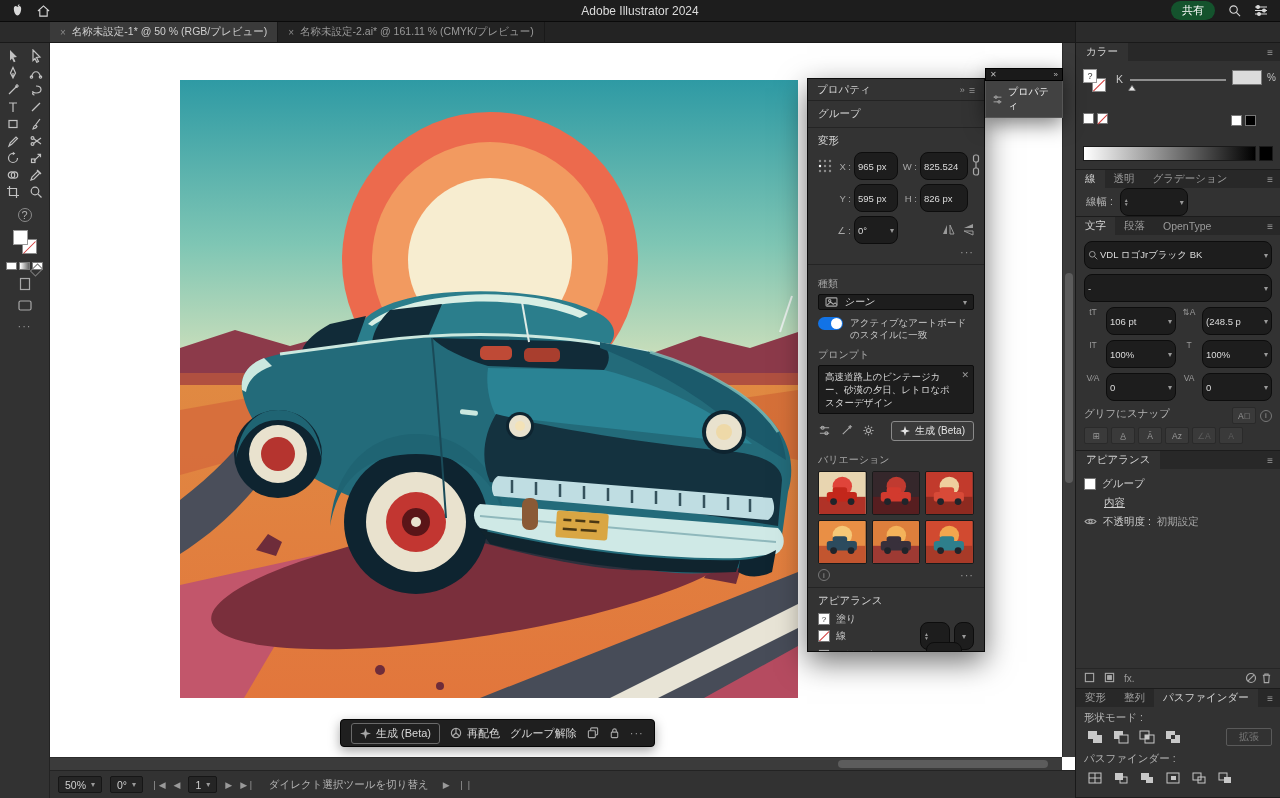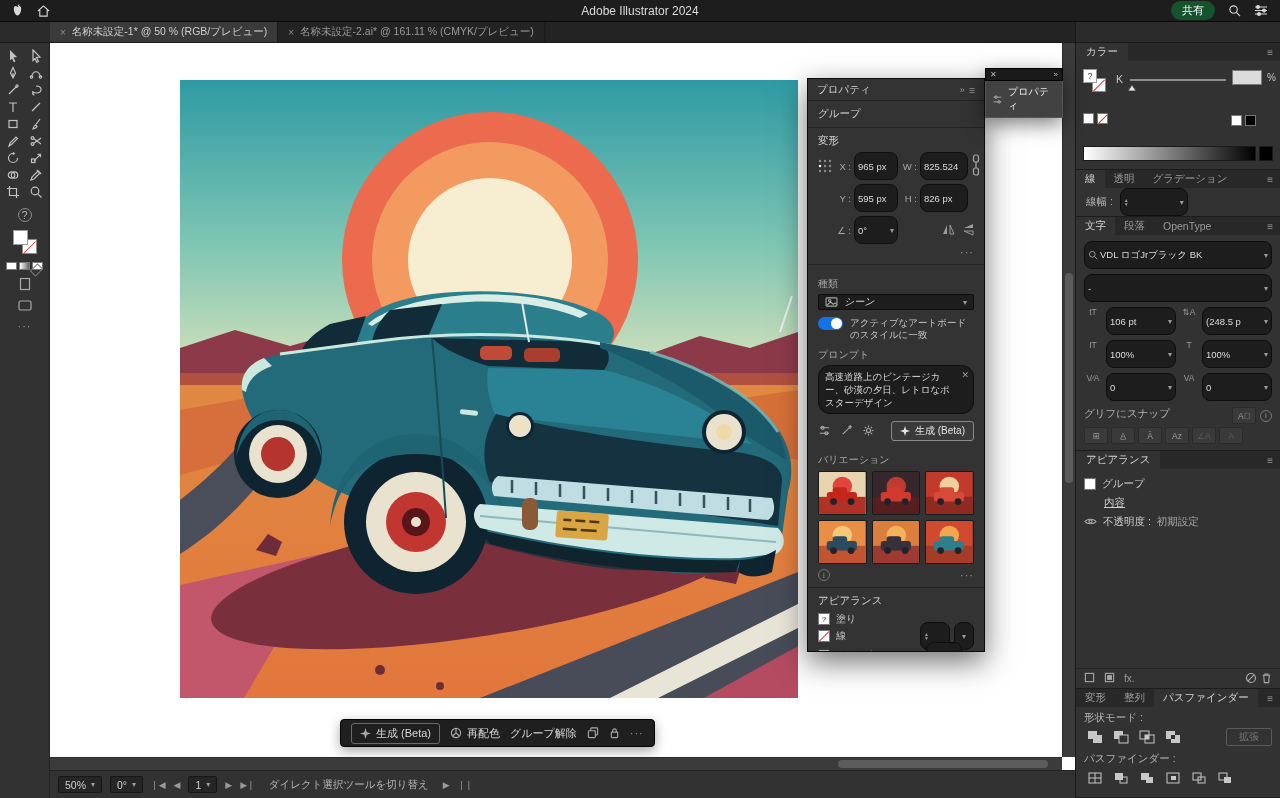--- a/index.html
+++ b/index.html
@@ -122,21 +122,21 @@
 .sec-title{font-size:10.5px;color:#d2d2d2;}
 .hr{border-top:1px solid #242424;margin:6px -10px;}
 .tf-row{display:flex;align-items:center;gap:3px;margin-top:4px;}
 .tf-lab{width:16px;text-align:right;color:#a8a8a8;font-size:9.5px;flex:none;}
 .tf-fld{width:44px;flex:none;}
 .refpt{width:14px;height:14px;flex:none;}
 .t2v-title{display:flex;align-items:center;gap:5px;white-space:nowrap;overflow:hidden;font-size:10px;color:#d6d6d6;}
 .sel-dd{height:20px;background:#1d1d1d;border:1px solid #0d0d0d;border-radius:2px;display:flex;align-items:center;gap:6px;padding:0 6px;color:#d8d8d8;font-size:10px;margin-top:3px;}
 .toggle{width:25px;height:13px;border-radius:7px;background:#1273e6;position:relative;flex:none;}
 .toggle::after{content:"";position:absolute;right:1px;top:1px;width:11px;height:11px;border-radius:50%;background:#fff;}
-.promptbox{background:#1d1d1d;border:1px solid #0d0d0d;border-radius:12px;padding:4px 16px 4px 6px;font-size:9.5px;line-height:13px;color:#d8d8d8;position:relative;margin-top:3px;}
+.promptbox{background:#1d1d1d;border:1px solid #0d0d0d;border-radius:2px;padding:4px 16px 4px 6px;font-size:9.5px;line-height:13px;color:#d8d8d8;position:relative;margin-top:3px;}
 .prompt-x{position:absolute;right:4px;top:3px;color:#9a9a9a;font-size:9px;}
 .gen-btn{margin-left:auto;border:1px solid #8a8a8a;border-radius:3px;background:#3a3a3a;color:#e4e4e4;display:flex;align-items:center;gap:5px;padding:2px 8px;font-size:10px;}
 .vars{display:grid;grid-template-columns:repeat(3,1fr);gap:5px;margin-top:4px;}
 .varthumb{height:44px;border-radius:2px;overflow:hidden;border:1px solid #1a1a1a;}
 .ap-row{display:flex;align-items:center;gap:6px;height:20px;}
 .row-end{margin-left:auto;display:flex;align-items:center;gap:4px;}
 
 
 .ghost{position:absolute;left:985px;top:25px;width:78px;z-index:30;filter:drop-shadow(0 6px 10px rgba(0,0,0,.5));}
 .ghost-top{height:13px;background:#1a1a1a;border:1px solid #000;display:flex;align-items:center;justify-content:space-between;padding:0 4px;color:#bbb;font-size:8px;}

